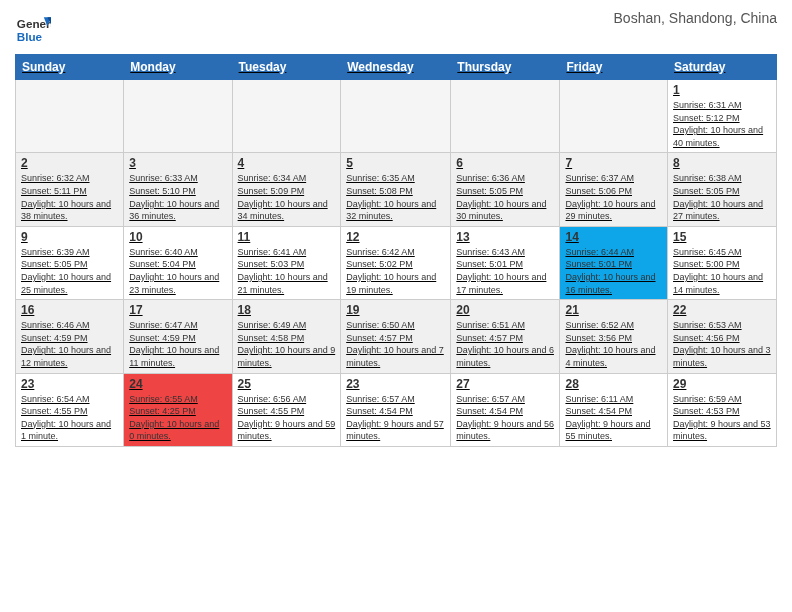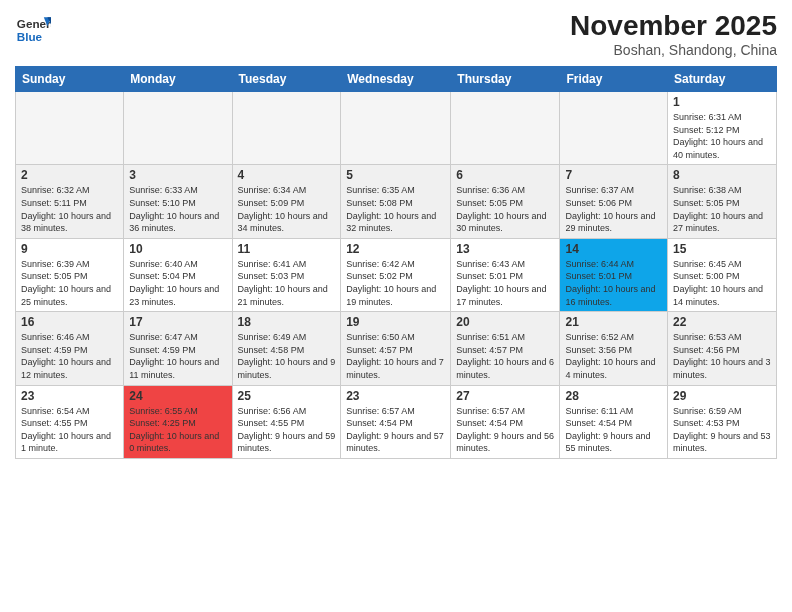--- a/index.html
+++ b/index.html
@@ -40,20 +40,21 @@
       color: #222;
     }
     .title-block .location {
       font-size: 14px;
       color: #555;
     }
     .calendar {
       width: 100%;
       border-collapse: collapse;
       border: 1px solid #bbb;
+      text-decoration: underline;
     }
     .calendar th {
       background: #2a6db5;
       color: #fff;
       font-size: 12px;
       font-weight: bold;
       text-align: left;
       padding: 5px 6px;
       border: 1px solid #2a6db5;
     }
@@ -98,21 +99,20 @@
   <div class="header">
     <div class="logo">
       <svg class="logo-icon" viewBox="0 0 40 40">
         <text x="2" y="20" font-size="13" font-weight="bold" fill="#333">General</text>
         <text x="2" y="34" font-size="13" font-weight="bold" fill="#1a6bbf">Blue</text>
         <polygon points="32,8 40,8 36,18" fill="#1a6bbf"></polygon>
         <polygon points="36,8 40,16 40,8" fill="#0d4a8f"></polygon>
       </svg>
     </div>
     <div class="title-block">
-      <div class="month-year">November 2025</div>
       <div class="location">Boshan, Shandong, China</div>
     </div>
   </div>
 
   <table class="calendar">
     <thead>
       <tr>
         <th>Sunday</th>
         <th>Monday</th>
         <th>Tuesday</th>

